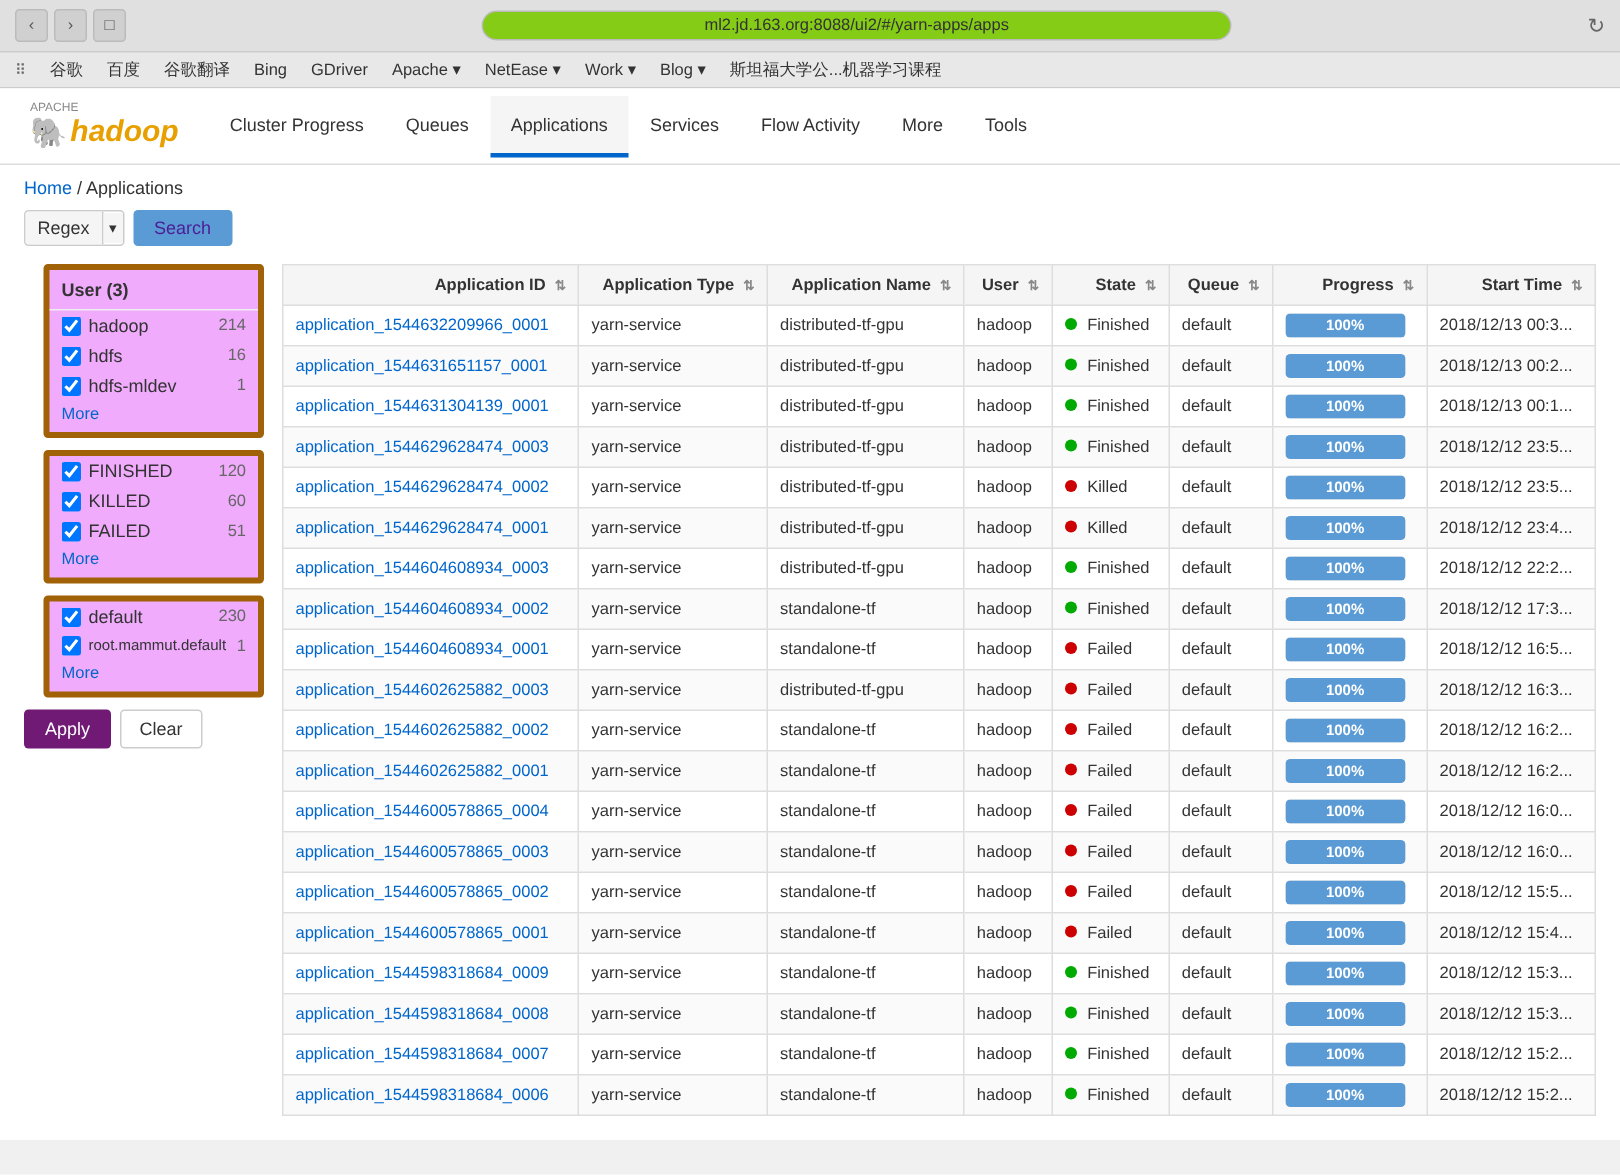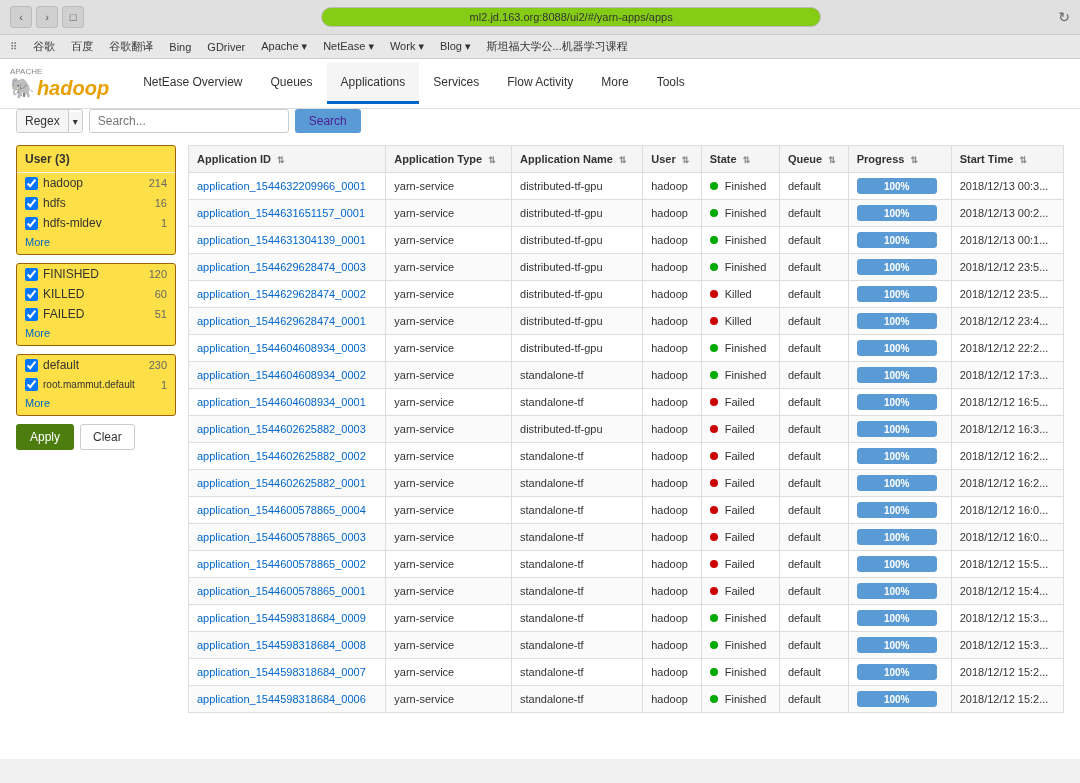--- a/index.html
+++ b/index.html
@@ -53,21 +53,21 @@
 
     
     .page { background: white; min-height: 700px; }
 
     
     .top-nav {
       background: white;
       border-bottom: 1px solid #ddd;
       display: flex;
       align-items: center;
-      padding: 0 10px;
+      padding: 0 20px;
     }
     .logo {
       display: flex; align-items: center;
       margin-right: 20px;
       padding: 8px 0;
     }
     .logo-apache { font-size: 8px; color: #888; display: block; }
     .logo-hadoop {
       display: flex; align-items: center;
       gap: 2px;
@@ -153,24 +153,25 @@
 
     
     .content-layout { display: flex; gap: 12px; }
 
     
     .sidebar {
       width: 160px;
       flex-shrink: 0;
     }
     .filter-section {
-      border: 1px solid #a16207;
+      border: 4px solid #a16207;
       border-radius: 3px;
       margin-bottom: 8px;
-      background: #fde047;
+      background: #f0abfc;
+      margin-left: 13px;
     }
     .filter-title {
       padding: 6px 8px;
       font-weight: bold;
       font-size: 12px;
       border-bottom: 1px solid #eee;
     }
     .filter-item {
       display: flex;
       align-items: center;
@@ -188,21 +189,21 @@
       color: #0066cc;
       font-size: 11px;
       cursor: pointer;
     }
     .sidebar-buttons {
       display: flex;
       gap: 6px;
       margin-top: 4px;
     }
     .apply-btn {
-      background: #4d7c0f;
+      background: #701a75;
       color: white;
       border: none;
       border-radius: 3px;
       padding: 5px 14px;
       font-size: 12px;
       cursor: pointer;
     }
     .clear-btn {
       background: white;
       color: #333;
@@ -220,21 +221,21 @@
     }
     table {
       width: 100%;
       border-collapse: collapse;
       font-size: 11px;
     }
     th {
       background: #f5f5f5;
       border: 1px solid #ddd;
       padding: 7px 8px;
-      text-align: left;
+      text-align: right;
       font-weight: bold;
       white-space: nowrap;
       cursor: pointer;
     }
     th .sort-icon { color: #888; margin-left: 3px; font-size: 9px; }
     td {
       border: 1px solid #ddd;
       padding: 5px 8px;
       white-space: nowrap;
     }
@@ -300,39 +301,43 @@
     <div class="logo">
       <div>
         <span class="logo-apache">APACHE</span>
         <div class="logo-hadoop">
           <span class="logo-bird">🐘</span>
           <span class="logo-hadoop-text">hadoop</span>
         </div>
       </div>
     </div>
     <div class="nav-links">
-      <a class="nav-link">NetEase Overview</a>
+      <a class="nav-link">Cluster Progress</a>
       <a class="nav-link">Queues</a>
       <a class="nav-link active">Applications</a>
       <a class="nav-link">Services</a>
       <a class="nav-link">Flow Activity</a>
       <a class="nav-link">More</a>
       <a class="nav-link">Tools</a>
     </div>
   </div>
 
+  <div class="breadcrumb">
+    <a href="#">Home</a>
+    <span>/</span>
+    <span>Applications</span>
+  </div>
 
   <div class="main-content">
 
     <div class="search-bar">
       <div class="search-type-select">
         <span class="search-type-label">Regex</span>
         <span class="search-type-arrow">▾</span>
       </div>
-      <input type="text" class="search-input" placeholder="Search..." style="">
       <button class="search-btn">Search</button>
     </div>
 
     <div class="content-layout">
 
       <div class="sidebar">
 
         <div class="filter-section">
           <div class="filter-title">User (3)</div>
           <div class="filter-item">

